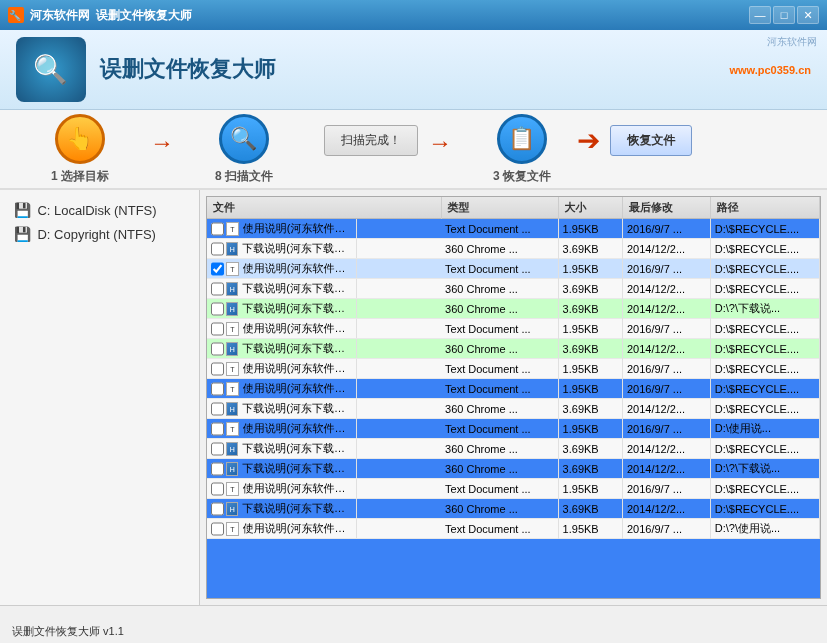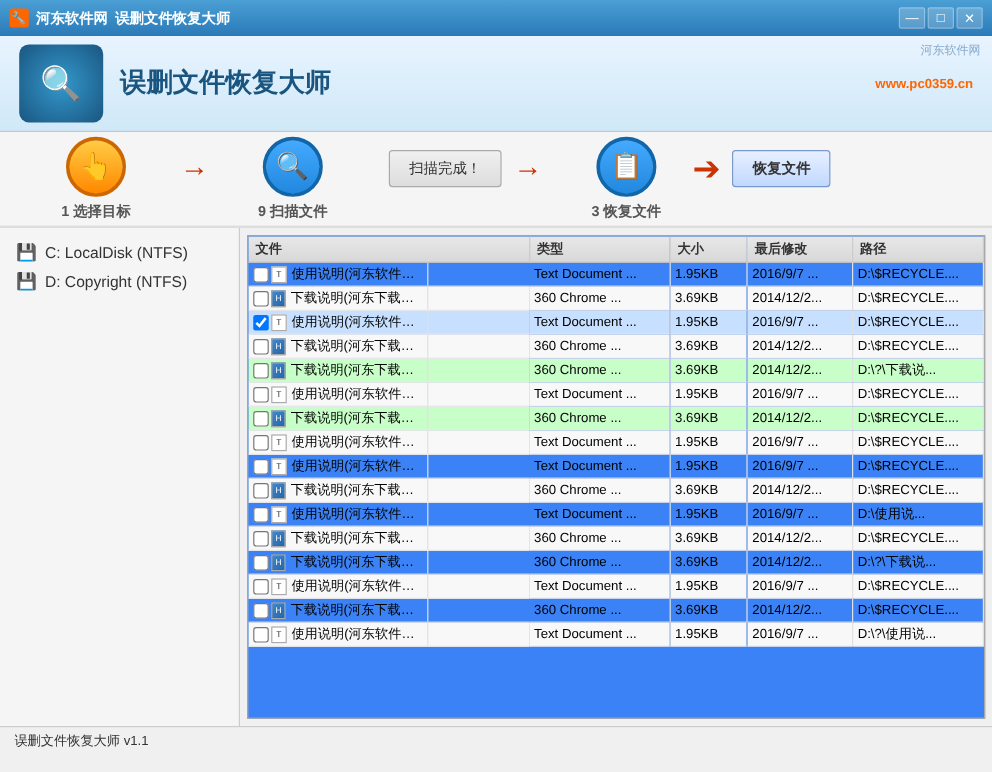--- a/index.html
+++ b/index.html
@@ -327,21 +327,21 @@
     .col-path { width: 90px; font-family: Liberation Serif, serif; }
 
     
     .status-bar {
       height: 38px;
       background: #f0f0f0;
       border-top: 1px solid #ccc;
       padding: 4px 12px;
       display: flex;
       flex-direction: column;
-      justify-content: space-between;
+      justify-content: flex-end;
     }
     .status-line1 {
       font-size: 11px;
       color: #333;
     }
     .status-line2 {
       font-size: 11px;
       color: #555;
     }
     .status-link {
@@ -378,21 +378,21 @@
 </div>
 
 <div class="steps-bar">
   <div class="step-item">
     <div class="step-circle step1">👆</div>
     <div class="step-label">1 选择目标</div>
   </div>
   <div class="step-arrow">→</div>
   <div class="step-item">
     <div class="step-circle step2">🔍</div>
-    <div class="step-label">9 扫描文件</div>
+    <div class="step-label">8 扫描文件</div>
   </div>
   <div class="scan-complete-btn">扫描完成！</div>
   <div class="step-arrow">→</div>
   <div class="step-item">
     <div class="step-circle step3">📋</div>
     <div class="step-label">3 恢复文件</div>
   </div>
   <div class="arrow-right">➔</div>
   <div class="recover-btn">恢复文件</div>
 </div>

